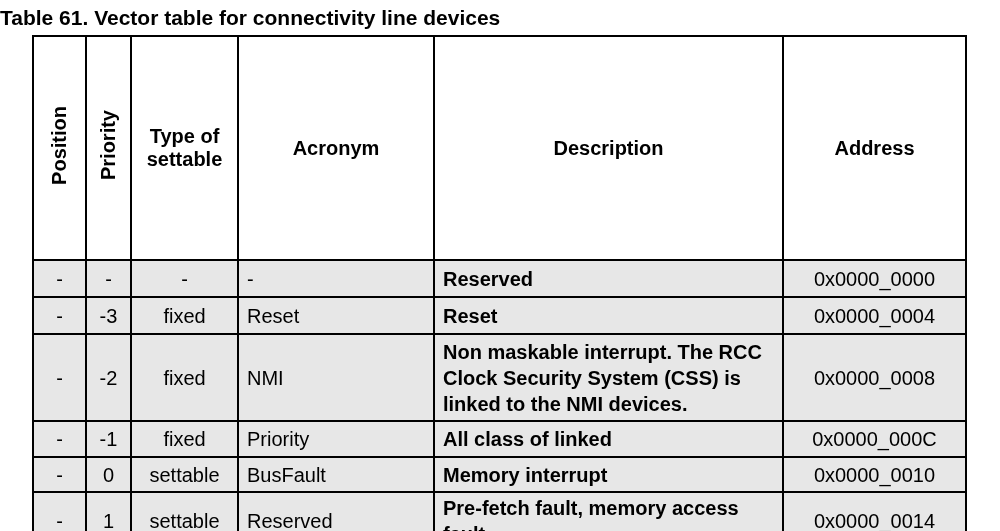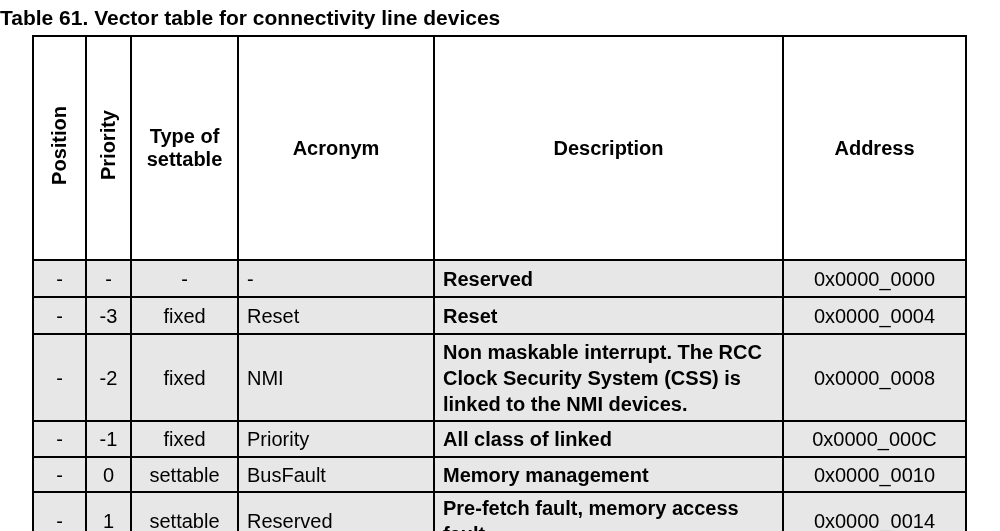--- a/index.html
+++ b/index.html
@@ -147,21 +147,21 @@
           <td class="col-2">fixed</td>
           <td class="col-3">Priority</td>
           <td class="col-4">All class of linked</td>
           <td class="col-5">0x0000_000C</td>
         </tr>
         <tr class="data-row row-4">
           <td class="col-0">-</td>
           <td class="col-1">0</td>
           <td class="col-2">settable</td>
           <td class="col-3">BusFault</td>
-          <td class="col-4">Memory management</td>
+          <td class="col-4">Memory interrupt</td>
           <td class="col-5">0x0000_0010</td>
         </tr>
         <tr class="data-row row-5">
           <td class="col-0">-</td>
           <td class="col-1">1</td>
           <td class="col-2">settable</td>
           <td class="col-3">Reserved</td>
           <td class="col-4">Pre-fetch fault, memory access fault</td>
           <td class="col-5">0x0000_0014</td>
         </tr>

